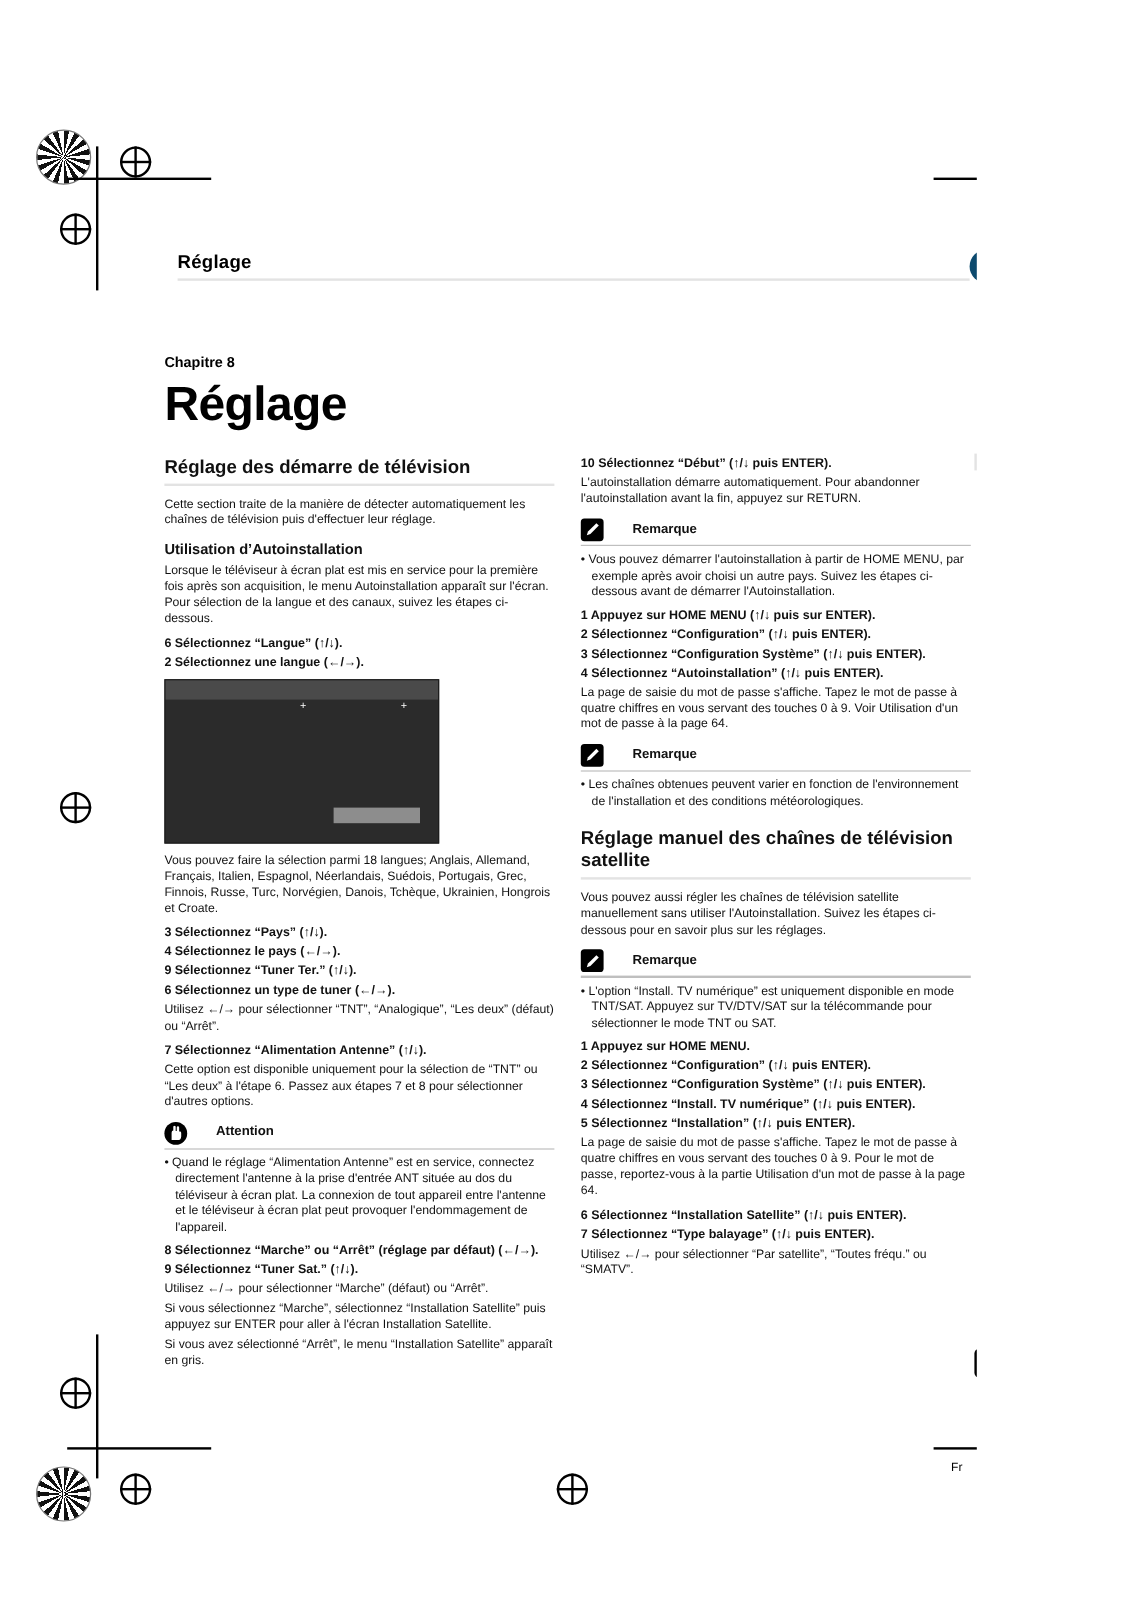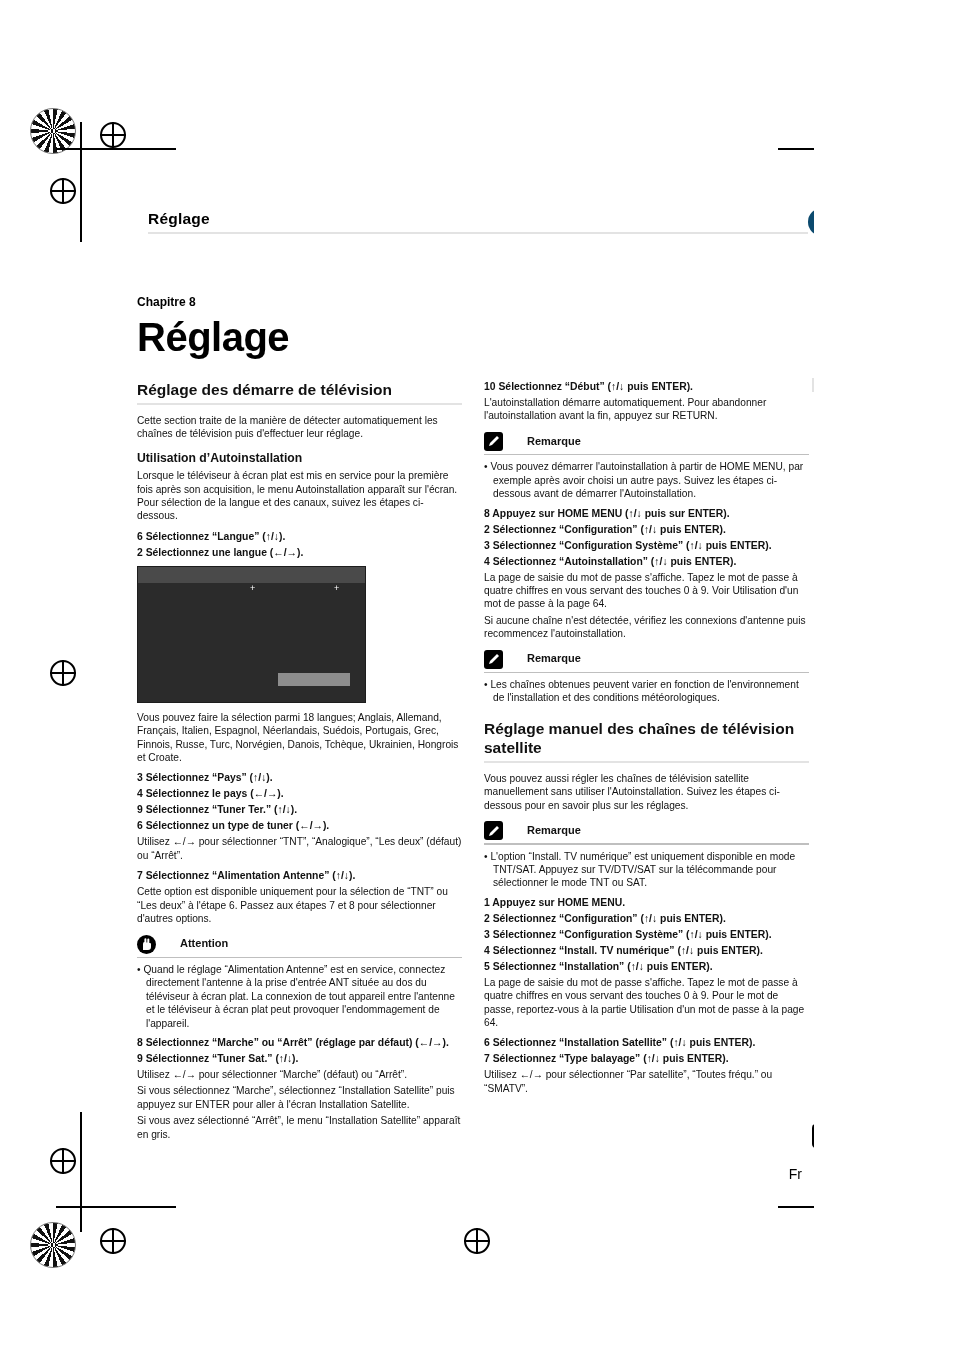--- a/index.html
+++ b/index.html
@@ -61,21 +61,21 @@
   
   .figure{width:227px;height:135px;background:#2b2b2b;margin:6px 0 8px 0;position:relative;border:1px solid #1d1d1d;}
   .fig-top{position:absolute;left:0;top:0;width:227px;height:16px;background:#4a4a4a;}
   .fig-plus1{position:absolute;left:112px;top:15px;color:#fff;font-size:9px;}
   .fig-plus2{position:absolute;left:196px;top:15px;color:#fff;font-size:9px;}
   .fig-btn{position:absolute;left:140px;top:106px;width:72px;height:13px;background:#8d8d8d;}
 
   
   .pgnum{position:absolute;left:812px;top:1124px;width:130px;height:24px;background:#000;border-radius:4px;}
   .pgnum span{position:absolute;right:12px;top:3px;color:#e5e5e5;font-size:15px;font-weight:bold;}
-  .pgfr{position:absolute;left:818px;top:1166px;font-size:14px;}
+  .pgfr{position:absolute;left:818px;top:1218px;font-size:10px;}
 </style>
 </head>
 <body>
 
 <div class="page">
 
   <div class="reg" style="left:30px;top:108px">
       <div class="reg-circle"></div>
     </div>
   <div class="reg" style="left:880px;top:108px">
@@ -212,26 +212,25 @@
           <svg class="pencil" viewBox="0 0 12 12">
             <path d="M1 11 L2 8 L9 1 L11 3 L4 10 Z" fill="#fff"></path>
           </svg>
         </span>
         <span class="note-title">Remarque</span>
       </div>
       <div class="note-rule"></div>
       <p class="bullet">• Vous pouvez démarrer l'autoinstallation à partir de HOME MENU, par exemple après avoir choisi un autre pays. Suivez les étapes ci-dessous avant de démarrer l'Autoinstallation.</p>
     </div>
 
-    <p class="step">8   Appuyez sur HOME MENU (↑/↓ puis sur ENTER).</p>
+    <p class="step">1   Appuyez sur HOME MENU (↑/↓ puis sur ENTER).</p>
     <p class="step">2   Sélectionnez “Configuration” (↑/↓ puis ENTER).</p>
     <p class="step">3   Sélectionnez “Configuration Système” (↑/↓ puis ENTER).</p>
     <p class="step">4   Sélectionnez “Autoinstallation” (↑/↓ puis ENTER).</p>
     <p class="tight">La page de saisie du mot de passe s'affiche. Tapez le mot de passe à quatre chiffres en vous servant des touches 0 à 9. Voir Utilisation d'un mot de passe à la page 64.</p>
-    <p>Si aucune chaîne n'est détectée, vérifiez les connexions d'antenne puis recommencez l'autoinstallation.</p>
 
     <div class="notebox">
       <div class="note-head">
         <span class="note-ico">
           <svg class="pencil" viewBox="0 0 12 12">
             <path d="M1 11 L2 8 L9 1 L11 3 L4 10 Z" fill="#fff"></path>
           </svg>
         </span>
         <span class="note-title">Remarque</span>
       </div>

